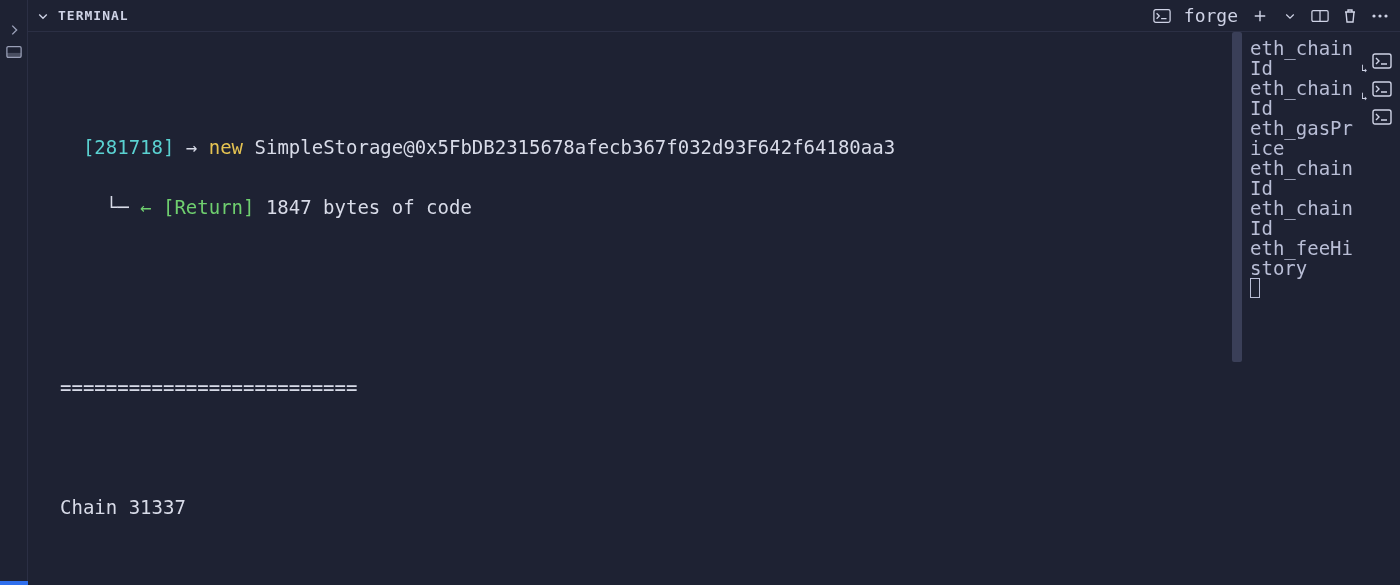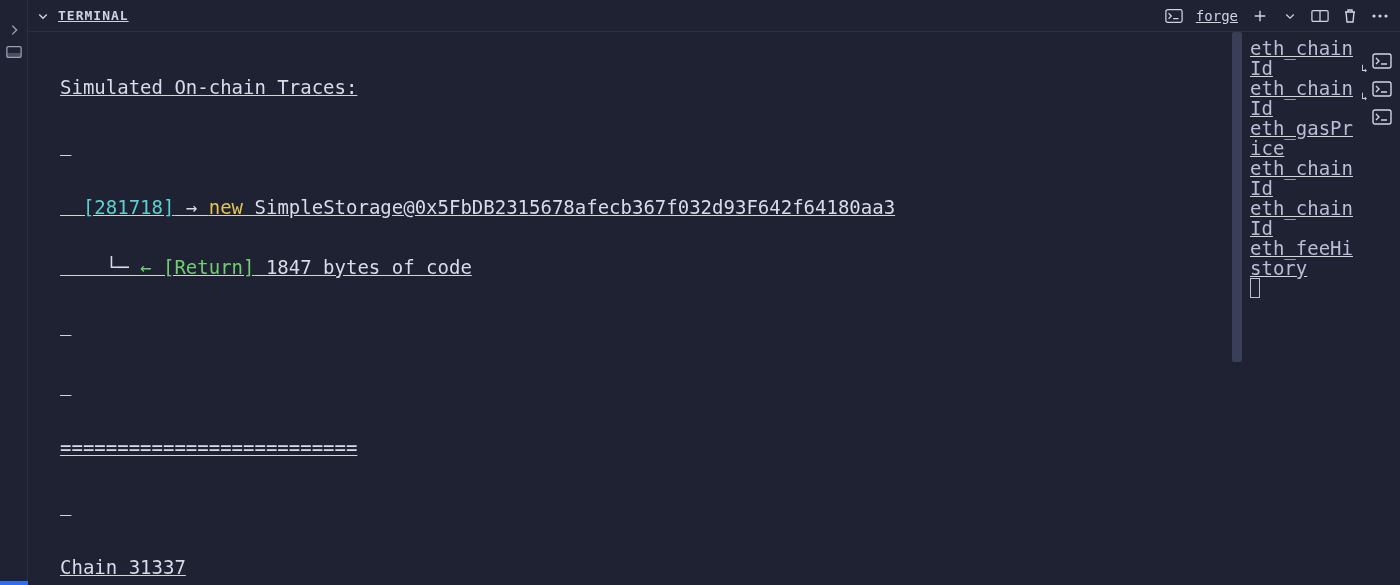--- a/index.html
+++ b/index.html
@@ -33,21 +33,20 @@
     display: flex;
     align-items: center;
     justify-content: center;
     color: #9aa0b8;
   }
   .main {
     flex: 1;
     display: flex;
     flex-direction: column;
     min-width: 0;
-    text-decoration: underline;
   }
   .panel-header {
     height: 32px;
     display: flex;
     align-items: center;
     justify-content: space-between;
     padding: 0 10px 0 8px;
     color: #cfd3e6;
     font-size: 13px;
     border-bottom: 1px solid #2b2f44;
@@ -74,21 +73,21 @@
     color: #cfd3e6;
   }
   .hdr-btn {
     display: flex;
     align-items: center;
     justify-content: center;
     width: 20px; height: 20px;
     color: #cfd3e6;
   }
   .hdr-label {
-    font-size: 14px;
+    font-size: 18px;
     padding: 0 2px;
   }
   .terminal-body {
     flex: 1;
     display: flex;
     min-height: 0;
   }
   .term-scroll {
     flex: 1;
     padding: 10px 0 0 32px;
@@ -230,21 +229,20 @@
               <circle cx="2" cy="2" r="1.6" fill="currentColor"></circle>
               <circle cx="8" cy="2" r="1.6" fill="currentColor"></circle>
               <circle cx="14" cy="2" r="1.6" fill="currentColor"></circle>
             </svg>
         </div>
       </div>
     </div>
 
     <div class="terminal-body">
       <div class="term-scroll">
-<div class="term-line"><span class="c-plain">Simulated On-chain Traces:</span></div>
 <div class="term-line">&nbsp;</div>
 <div class="term-line">  <span class="c-cyan">[281718]</span><span class="c-plain"> → </span><span class="c-yellow">new</span><span class="c-plain"> SimpleStorage@0x5FbDB2315678afecb367f032d93F642f64180aa3</span></div>
 <div class="term-line"><span class="c-plain">    └─ </span><span class="c-green">← </span><span class="c-green">[Return]</span><span class="c-plain"> 1847 bytes of code</span></div>
 <div class="term-line">&nbsp;</div>
 <div class="term-line">&nbsp;</div>
 <div class="term-line"><span class="c-plain">==========================</span></div>
 <div class="term-line">&nbsp;</div>
 <div class="term-line"><span class="c-plain">Chain 31337</span></div>
 
 

